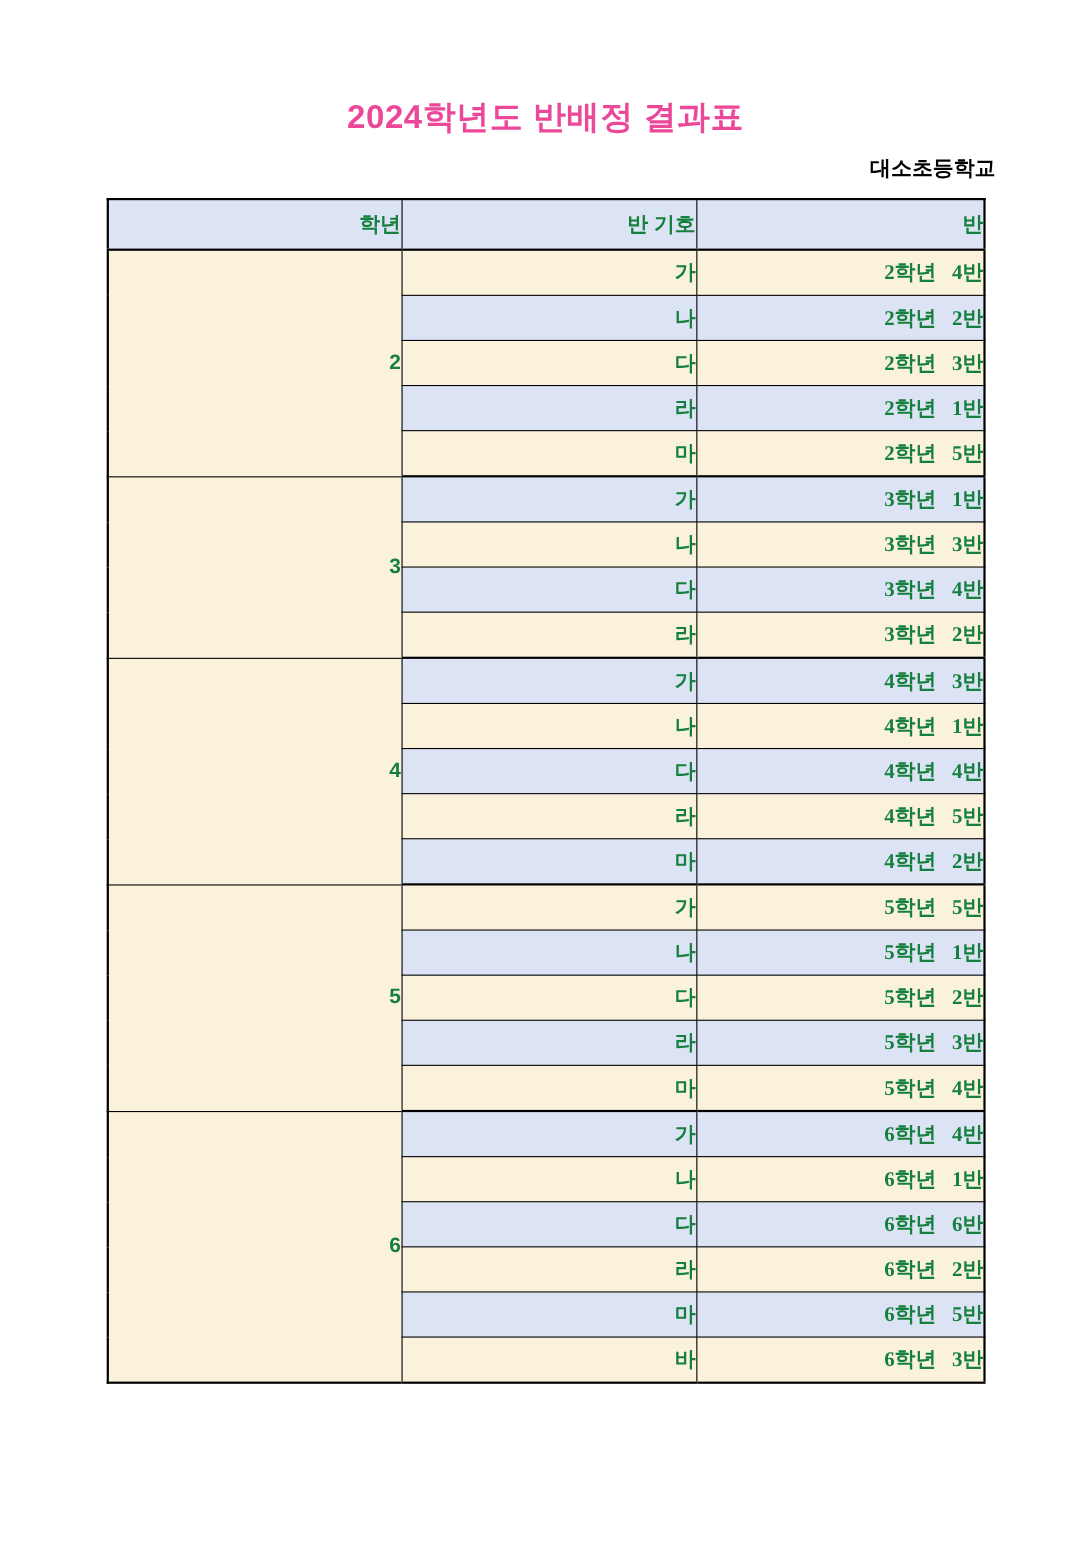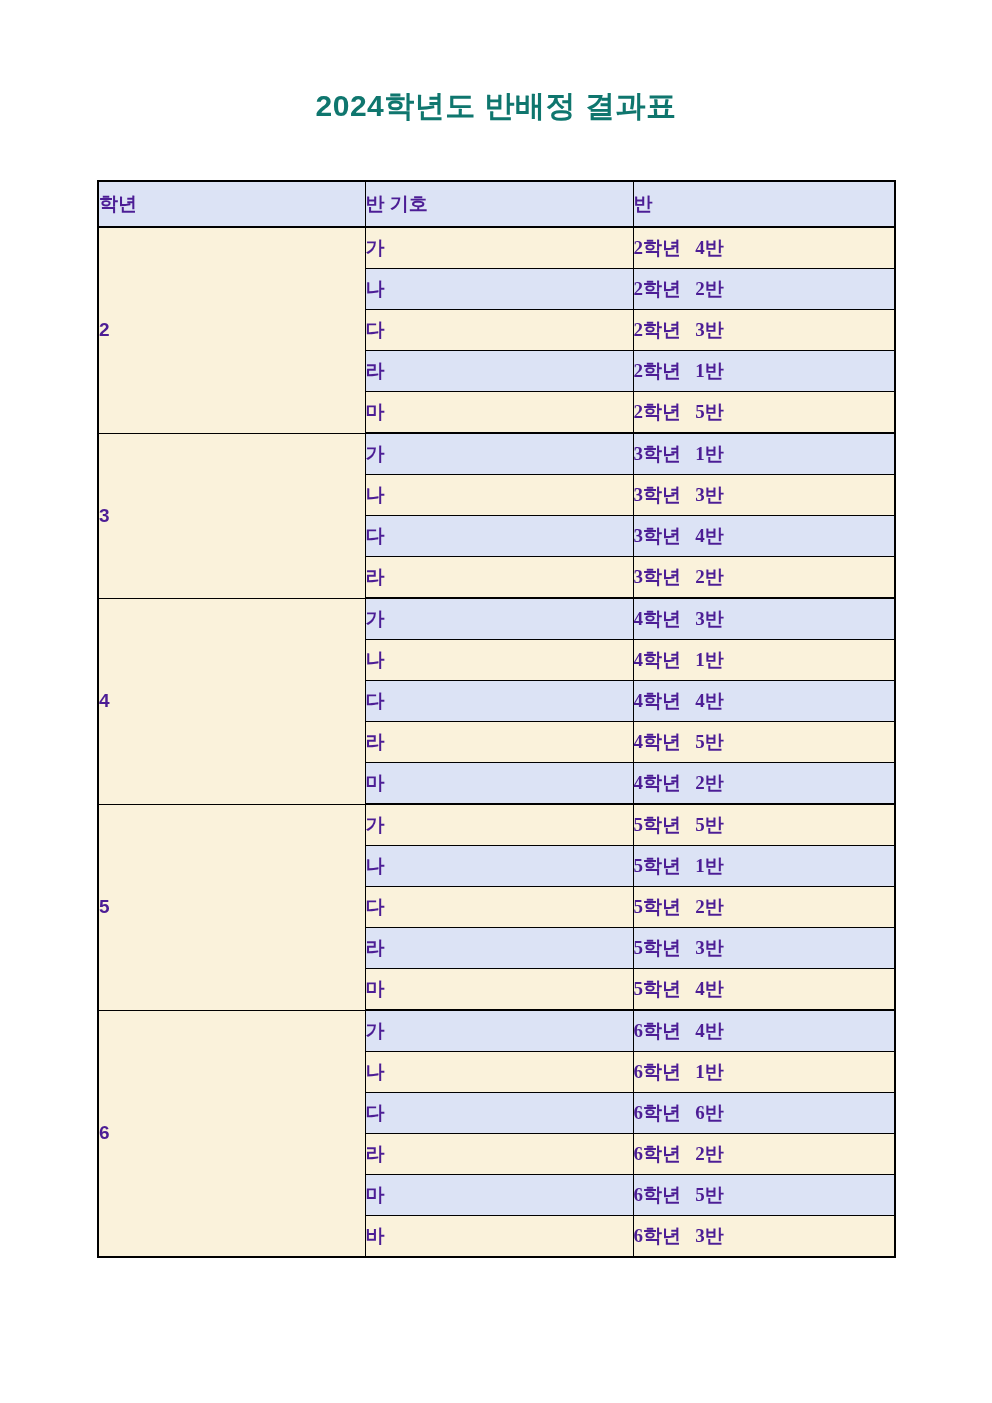--- a/index.html
+++ b/index.html
@@ -23,21 +23,21 @@
   }
   .doc-title {
     position: absolute;
     top: 86px;
     left: 0;
     width: 992px;
     text-align: center;
     font-size: 30px;
     font-weight: bold;
     letter-spacing: 0.5px;
-    color: #0f766e;
+    color: #ec4899;
     white-space: pre;
   }
   .school-name {
     position: absolute;
     top: 140px;
     left: 0;
     width: 905px;
     text-align: right;
     font-size: 19px;
     font-weight: bold;
@@ -55,25 +55,25 @@
     width: 797px;
     border: 2px solid #000000;
   }
   table.alloc col.c-grade  { width: 267px; }
   table.alloc col.c-symbol { width: 268px; }
   table.alloc col.c-class  { width: 262px; }
 
   table.alloc th,
   table.alloc td {
     border: 1px solid #000000;
-    text-align: left;
+    text-align: right;
     vertical-align: middle;
     padding: 0;
     font-size: 19px;
-    color: #4c1d95;
+    color: #15803d;
   }
   table.alloc thead th {
     height: 44px;
     background: #dce3f5;
     font-weight: bold;
     font-size: 19px;
     border-bottom: 2px solid #000000;
   }
   table.alloc tbody td {
     height: 40px;
@@ -104,20 +104,21 @@
     font-family: Liberation Serif, serif;
   }
 </style>
 </head>
 <body>
 
 <div class="page">
 
   <div class="doc-title">2024학년도 반배정 결과표</div>
 
+  <div class="school-name">대소초등학교</div>
 
   <div class="table-wrap">
     <table class="alloc">
       <colgroup>
         <col class="c-grade">
         <col class="c-symbol">
         <col class="c-class">
       </colgroup>
       <thead>
         <tr>

